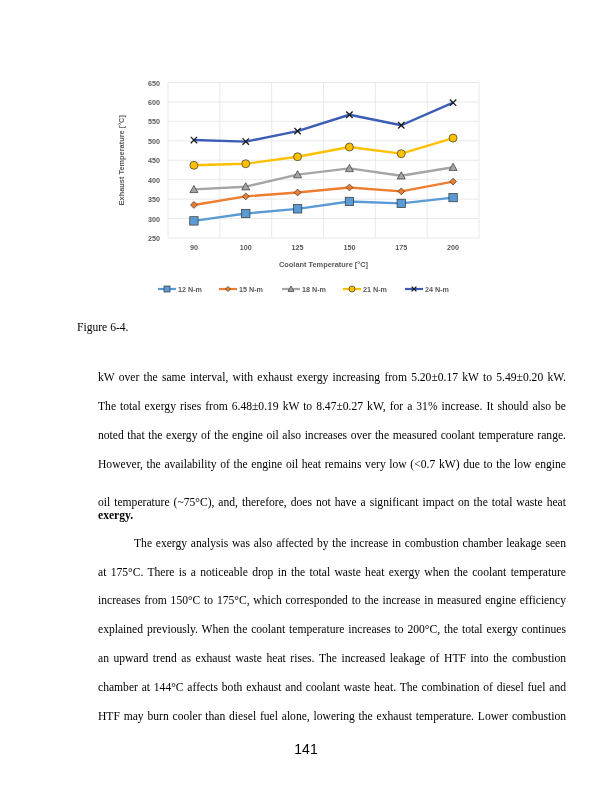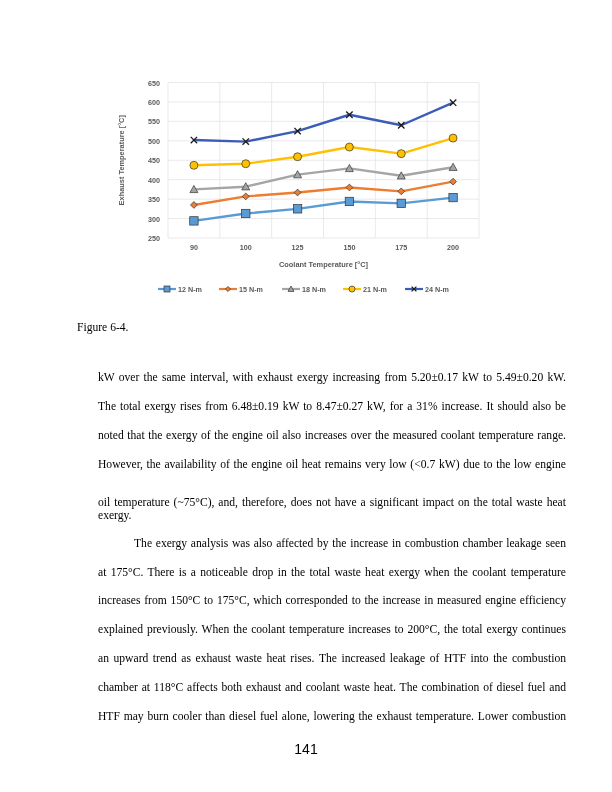--- a/index.html
+++ b/index.html
@@ -4,21 +4,21 @@
 <style>
   html, body { margin: 0; padding: 0; background: #ffffff; }
   body { width: 612px; height: 792px; position: relative; overflow: hidden; font-family: "Liberation Serif", serif; color: #000; }
   .chart { position: absolute; left: 0; top: 0; width: 612px; height: 300px; }
   .chart svg { position: absolute; left: 0; top: 0; }
   .caption { position: absolute; left: 77px; top: 308px; width: 470px; font-size: 11.6px; line-height: 14.5px; }
   .caption .num { position: absolute; left: 0; top: 0; margin-top: 13px; }
   .caption .txt { position: absolute; left: 65px; top: 0; width: 420px; }
   .body-text { position: absolute; left: 72px; width: 468px; font-size: 11.6px; text-align: justify; }
   .line { position: absolute; left: 0; width: 468px; white-space: nowrap; text-align-last: justify; text-align: justify; margin-left: 26px; }
-  .line.last { text-align-last: left; }
+  .line.last { text-align-last: left; font-weight: bold; }
   .line.indent { left: 36px; width: 432px; }
   .page-num { position: absolute; left: 0; width: 612px; top: 741px; text-align: center; font-family: "Liberation Sans", sans-serif; font-size: 14px; }
 </style>
 </head>
 <body>
 
 <div class="chart">
   <svg id="chart-svg" width="612" height="300">
       <line x1="168" x2="479" y1="238" y2="238" stroke="#e3e3e3" stroke-width="0.8"></line>
       <text x="160" y="241" text-anchor="end" font-size="7.2" font-weight="bold" fill="#595959" font-family="Liberation Sans, sans-serif">250</text>
@@ -124,17 +124,17 @@
   <div class="line" style="top:400px">The total exergy rises from 6.48±0.19 kW to 8.47±0.27 kW, for a 31% increase. It should also be</div>
   <div class="line" style="top:429px">noted that the exergy of the engine oil also increases over the measured coolant temperature range.</div>
   <div class="line" style="top:458px">However, the availability of the engine oil heat remains very low (&lt;0.7 kW) due to the low engine</div>
   <div class="line" style="top:496px">oil temperature (~75°C), and, therefore, does not have a significant impact on the total waste heat</div>
   <div class="line last" style="top:509px">exergy.</div>
   <div class="line indent" style="top:537px">The exergy analysis was also affected by the increase in combustion chamber leakage seen</div>
   <div class="line" style="top:566px">at 175°C. There is a noticeable drop in the total waste heat exergy when the coolant temperature</div>
   <div class="line" style="top:594px">increases from 150°C to 175°C, which corresponded to the increase in measured engine efficiency</div>
   <div class="line" style="top:623px">explained previously. When the coolant temperature increases to 200°C, the total exergy continues</div>
   <div class="line" style="top:652px">an upward trend as exhaust waste heat rises. The increased leakage of HTF into the combustion</div>
-  <div class="line" style="top:681px">chamber at 118°C affects both exhaust and coolant waste heat. The combination of diesel fuel and</div>
+  <div class="line" style="top:681px">chamber at 144°C affects both exhaust and coolant waste heat. The combination of diesel fuel and</div>
   <div class="line" style="top:710px">HTF may burn cooler than diesel fuel alone, lowering the exhaust temperature. Lower combustion</div>
 </div>
 
 <div class="page-num">141</div>
 
 </body></html>

